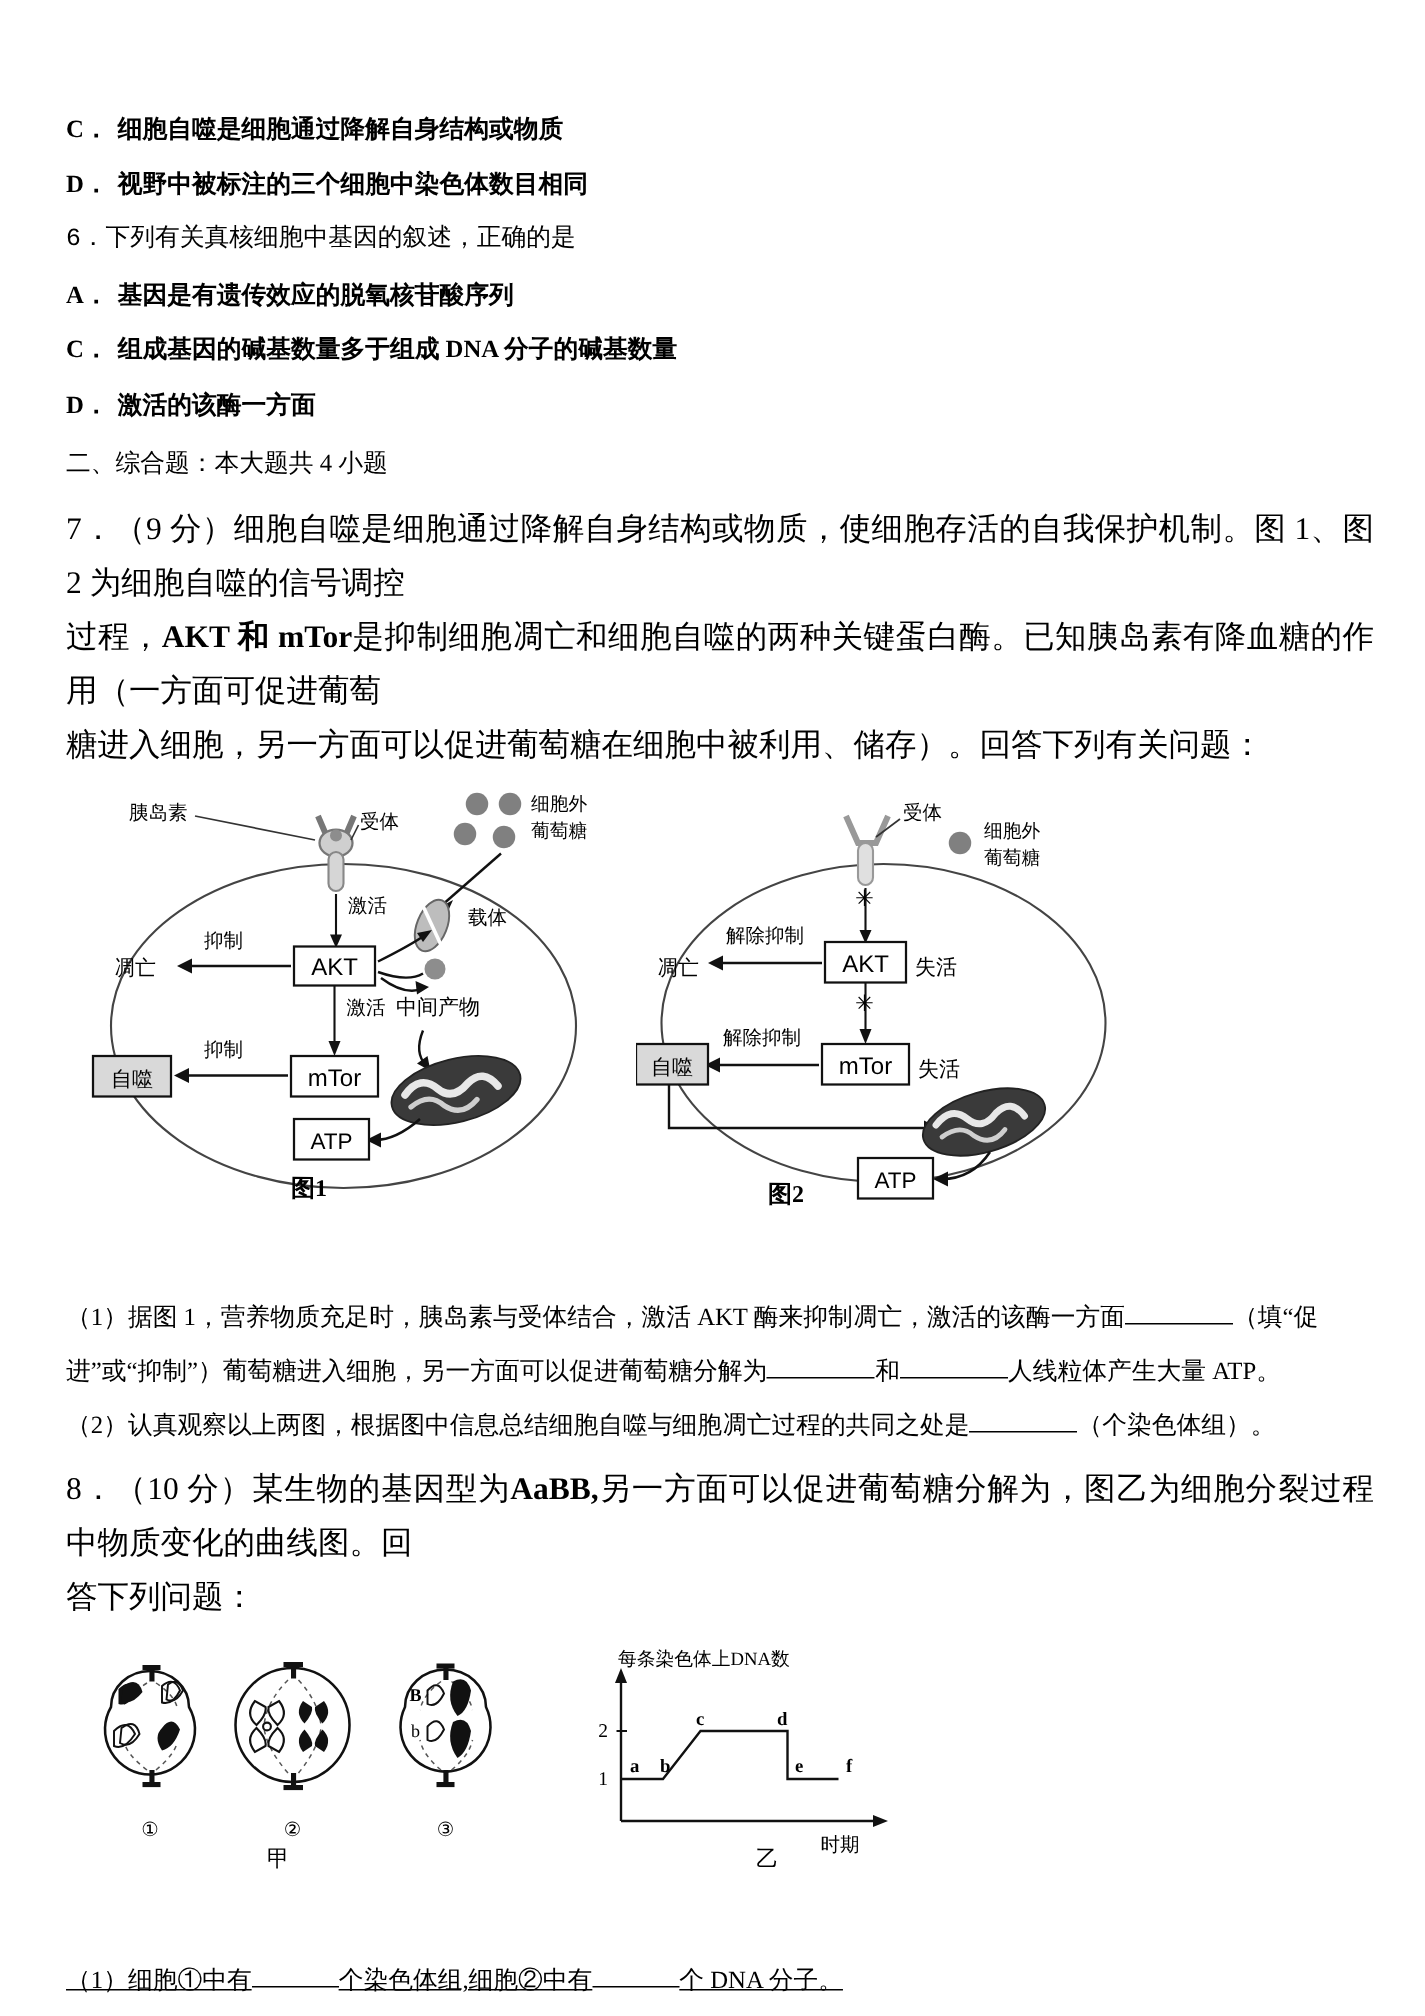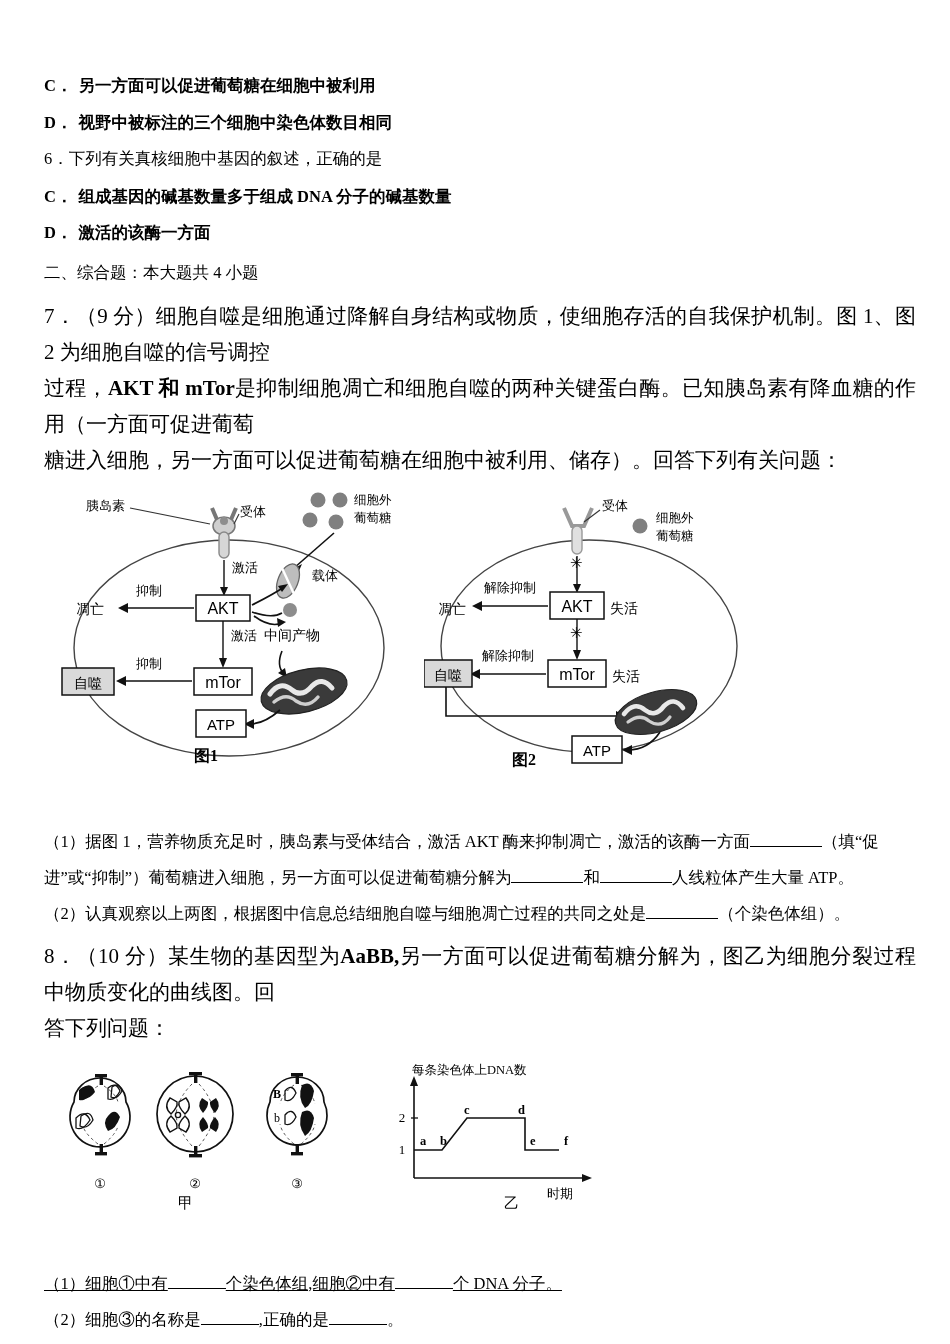--- a/index.html
+++ b/index.html
@@ -40,20 +40,21 @@
   .choice-line .lbl {
     font-family: "Liberation Serif", serif;
     font-weight: bold;
     margin-right: 6px;
   }
   .q-line {
     font-size: 16.5px;
     line-height: 1.0;
     margin: 0 0 21px 0;
     white-space: nowrap;
+    font-family: Liberation Mono, monospace;
   }
   .section-head {
     font-size: 16.5px;
     margin: 0 0 14px 0;
     white-space: nowrap;
   }
   .para {
     font-size: 21px;
     line-height: 36px;
     margin: 0;
@@ -104,27 +105,30 @@
   }
   svg { display: block; }
 </style>
 </head>
 <body>
 
 <div class="page">
  <div class="content">
 
   <div class="choice-line">
-    <span class="lbl">C．</span><span>另一方面可以促进葡萄糖在细胞中被利用</span>
+    <span class="lbl">C．</span><span>细胞自噬是细胞通过降解自身结构或物质</span>
   </div>
   <div class="choice-line">
     <span class="lbl">D．</span><span>视野中被标注的三个细胞中染色体数目相同</span>
   </div>
 
   <div class="q-line">6．下列有关真核细胞中基因的叙述，正确的是</div>
+  <div class="choice-line">
+    <span class="lbl">A．</span><span>基因是有遗传效应的脱氧核苷酸序列</span>
+  </div>
   <div class="choice-line">
     <span class="lbl">C．</span><span>组成基因的碱基数量多于组成 DNA 分子的碱基数量</span>
   </div>
   <div class="choice-line">
     <span class="lbl">D．</span><span>激活的该酶一方面</span>
   </div>
 
   <div class="section-head">二、综合题：本大题共 4 小题</div>
 
   <div class="para">

